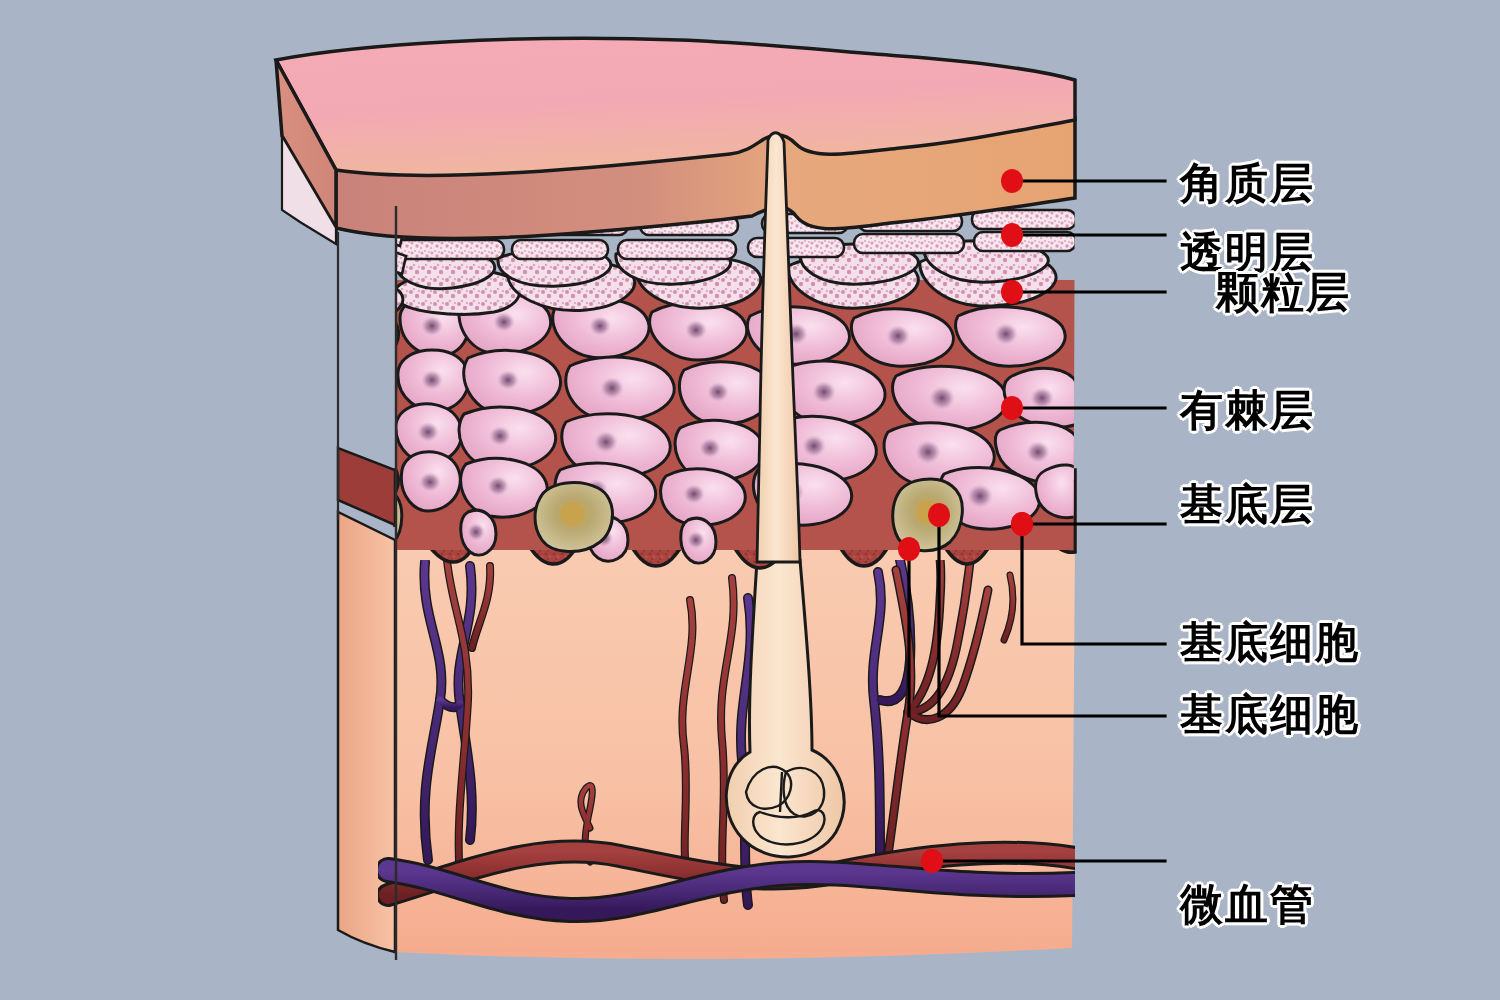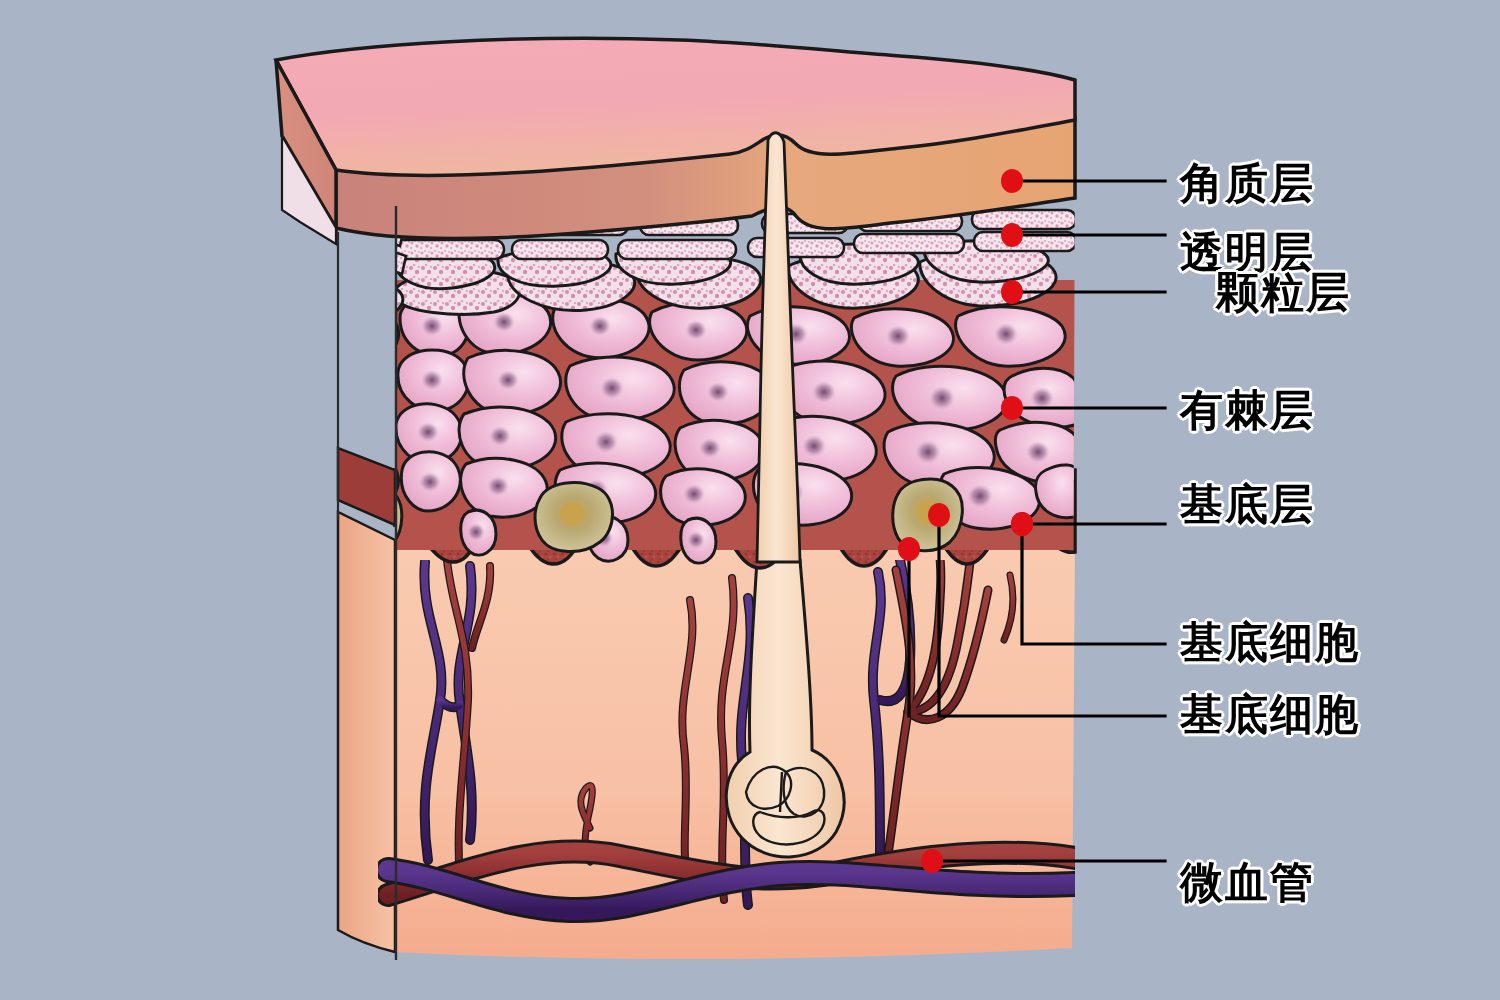--- a/index.html
+++ b/index.html
@@ -445,16 +445,16 @@
 </svg>
 
 <div id="labels-layer">
       <div class="lbl" style="left: 1180px; top: 155px;">角质层</div>
       <div class="lbl" style="left: 1180px; top: 224px;">透明层</div>
       <div class="lbl" style="left: 1216px; top: 264px;">颗粒层</div>
       <div class="lbl" style="left: 1180px; top: 382px;">有棘层</div>
       <div class="lbl" style="left: 1180px; top: 476px;">基底层</div>
       <div class="lbl" style="left: 1180px; top: 614px;">基底细胞</div>
       <div class="lbl" style="left: 1180px; top: 686px;">基底细胞</div>
-      <div class="lbl" style="left: 1180px; top: 854px; text-align: center;">微血管</div>
+      <div class="lbl" style="left: 1180px; top: 876px; text-align: center;">微血管</div>
     </div>
 
 </div>
 
 </body></html>

